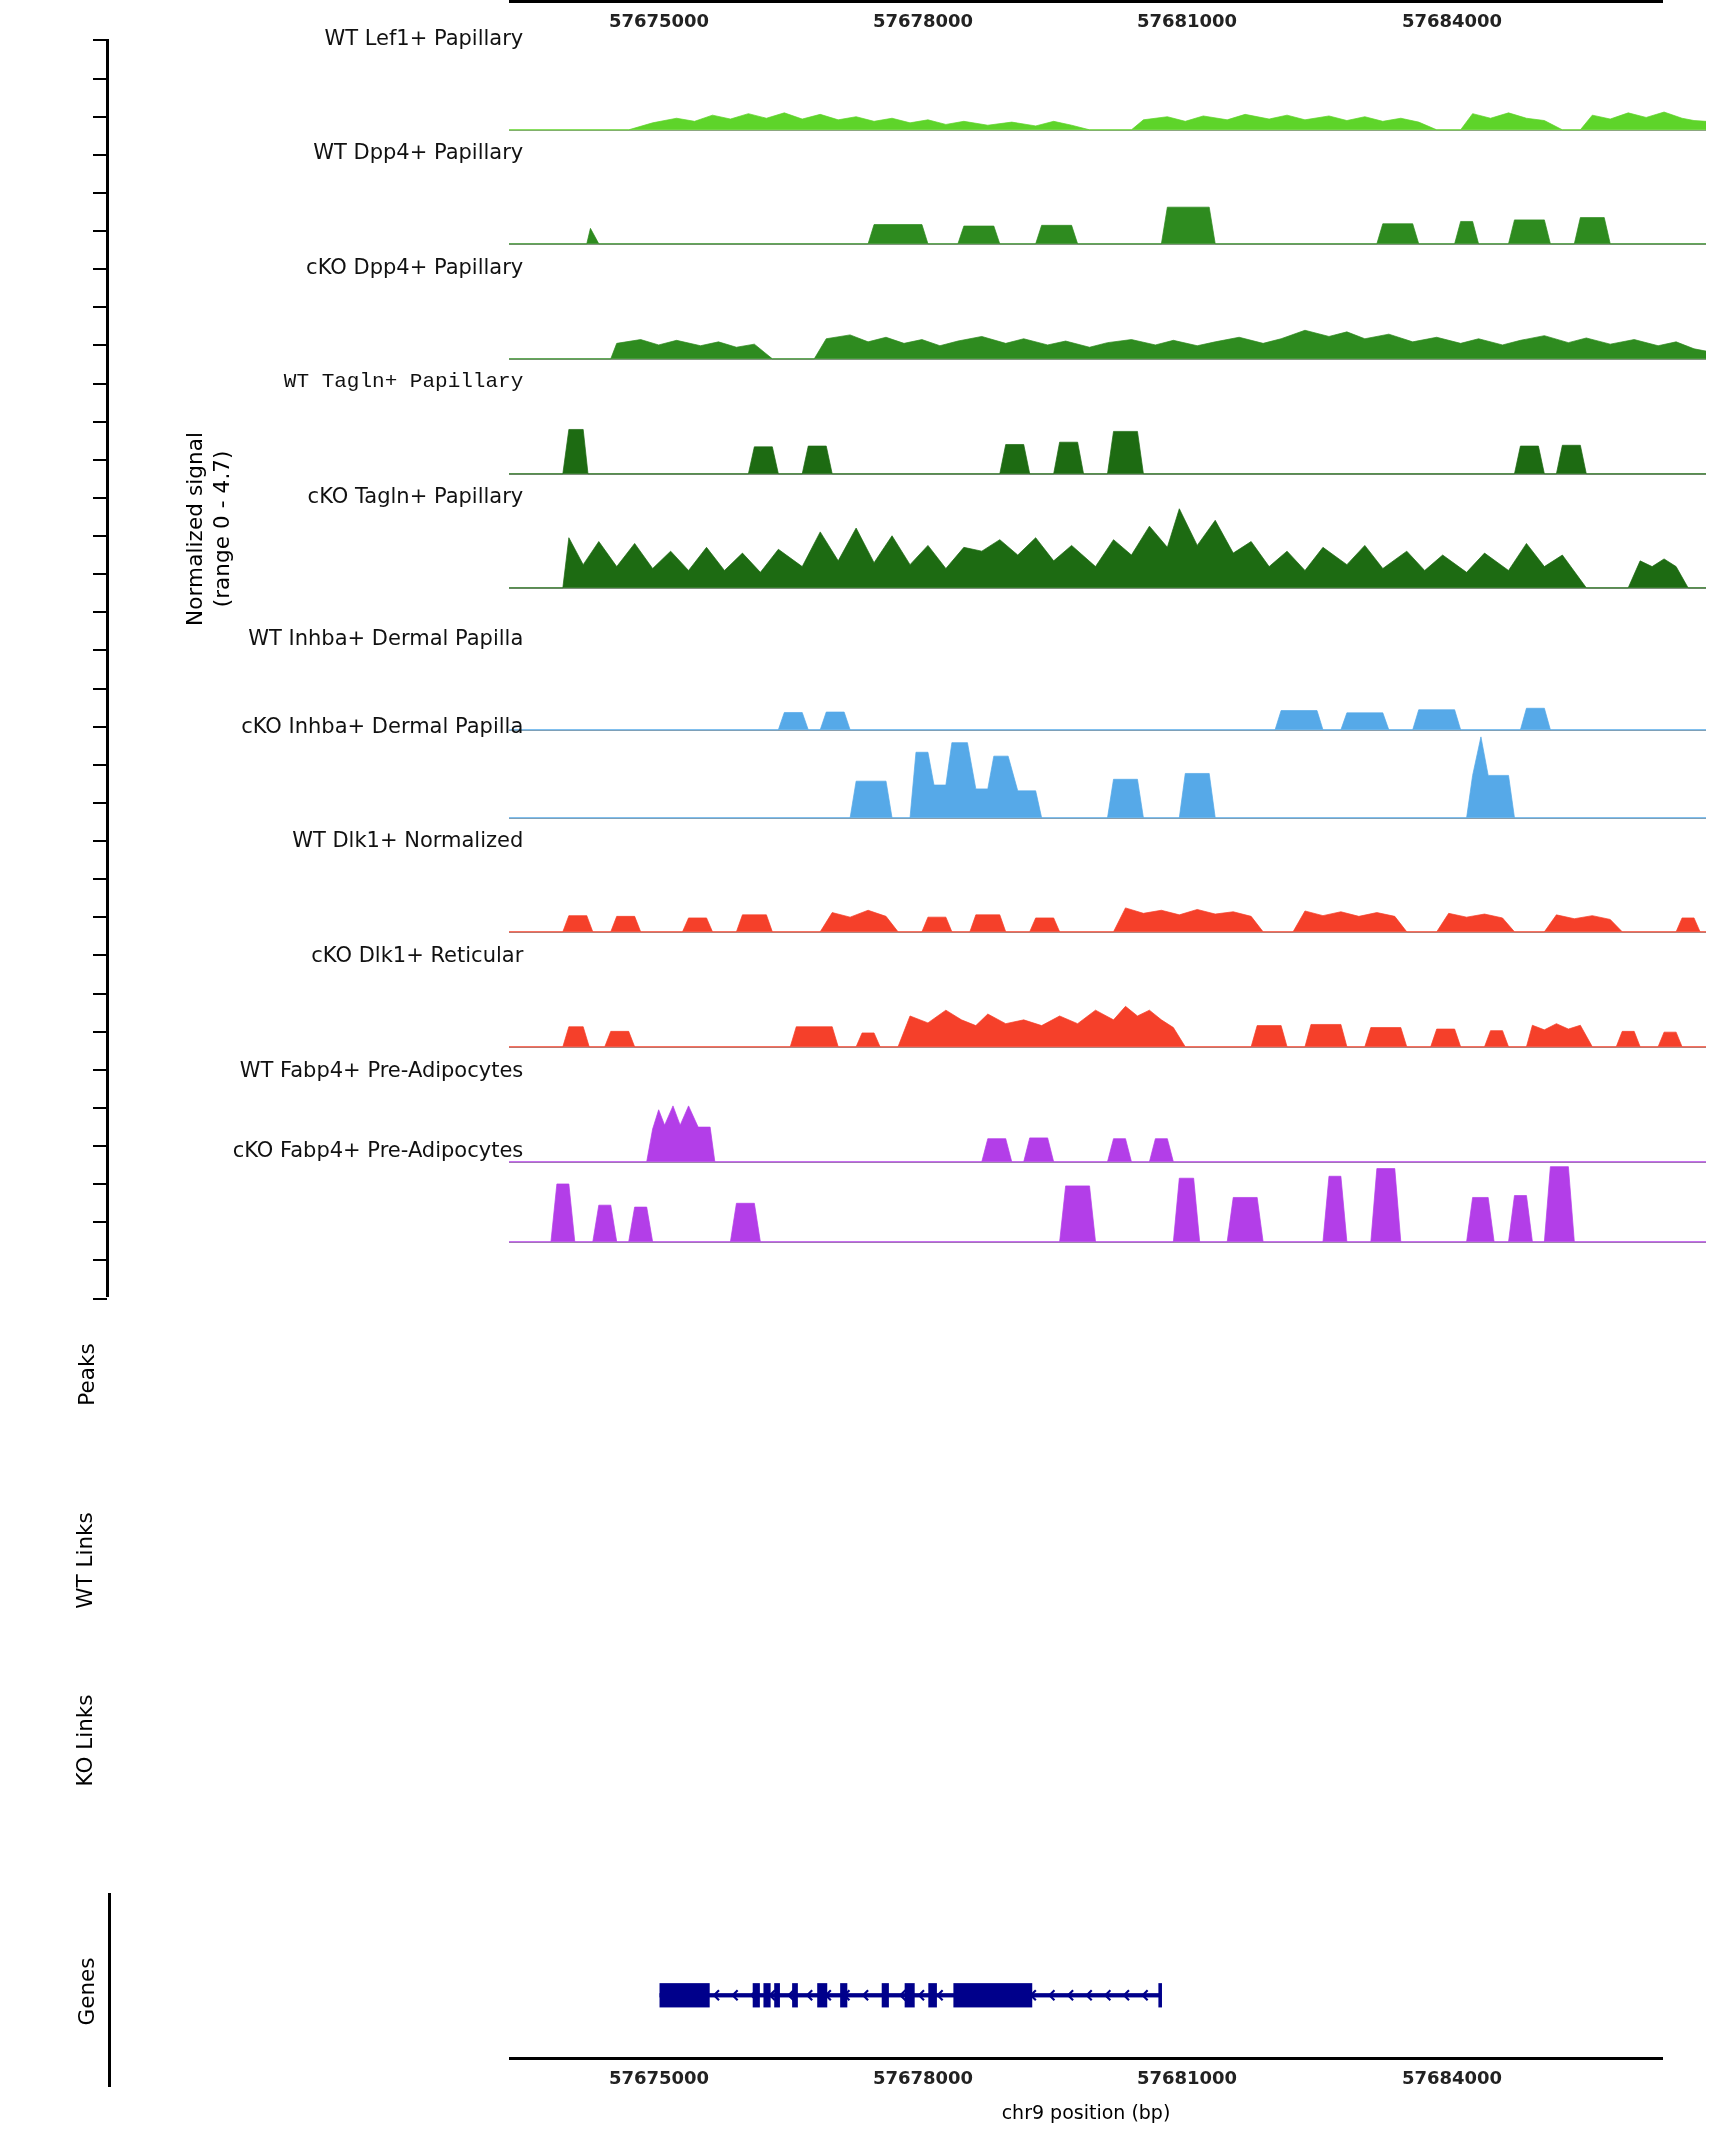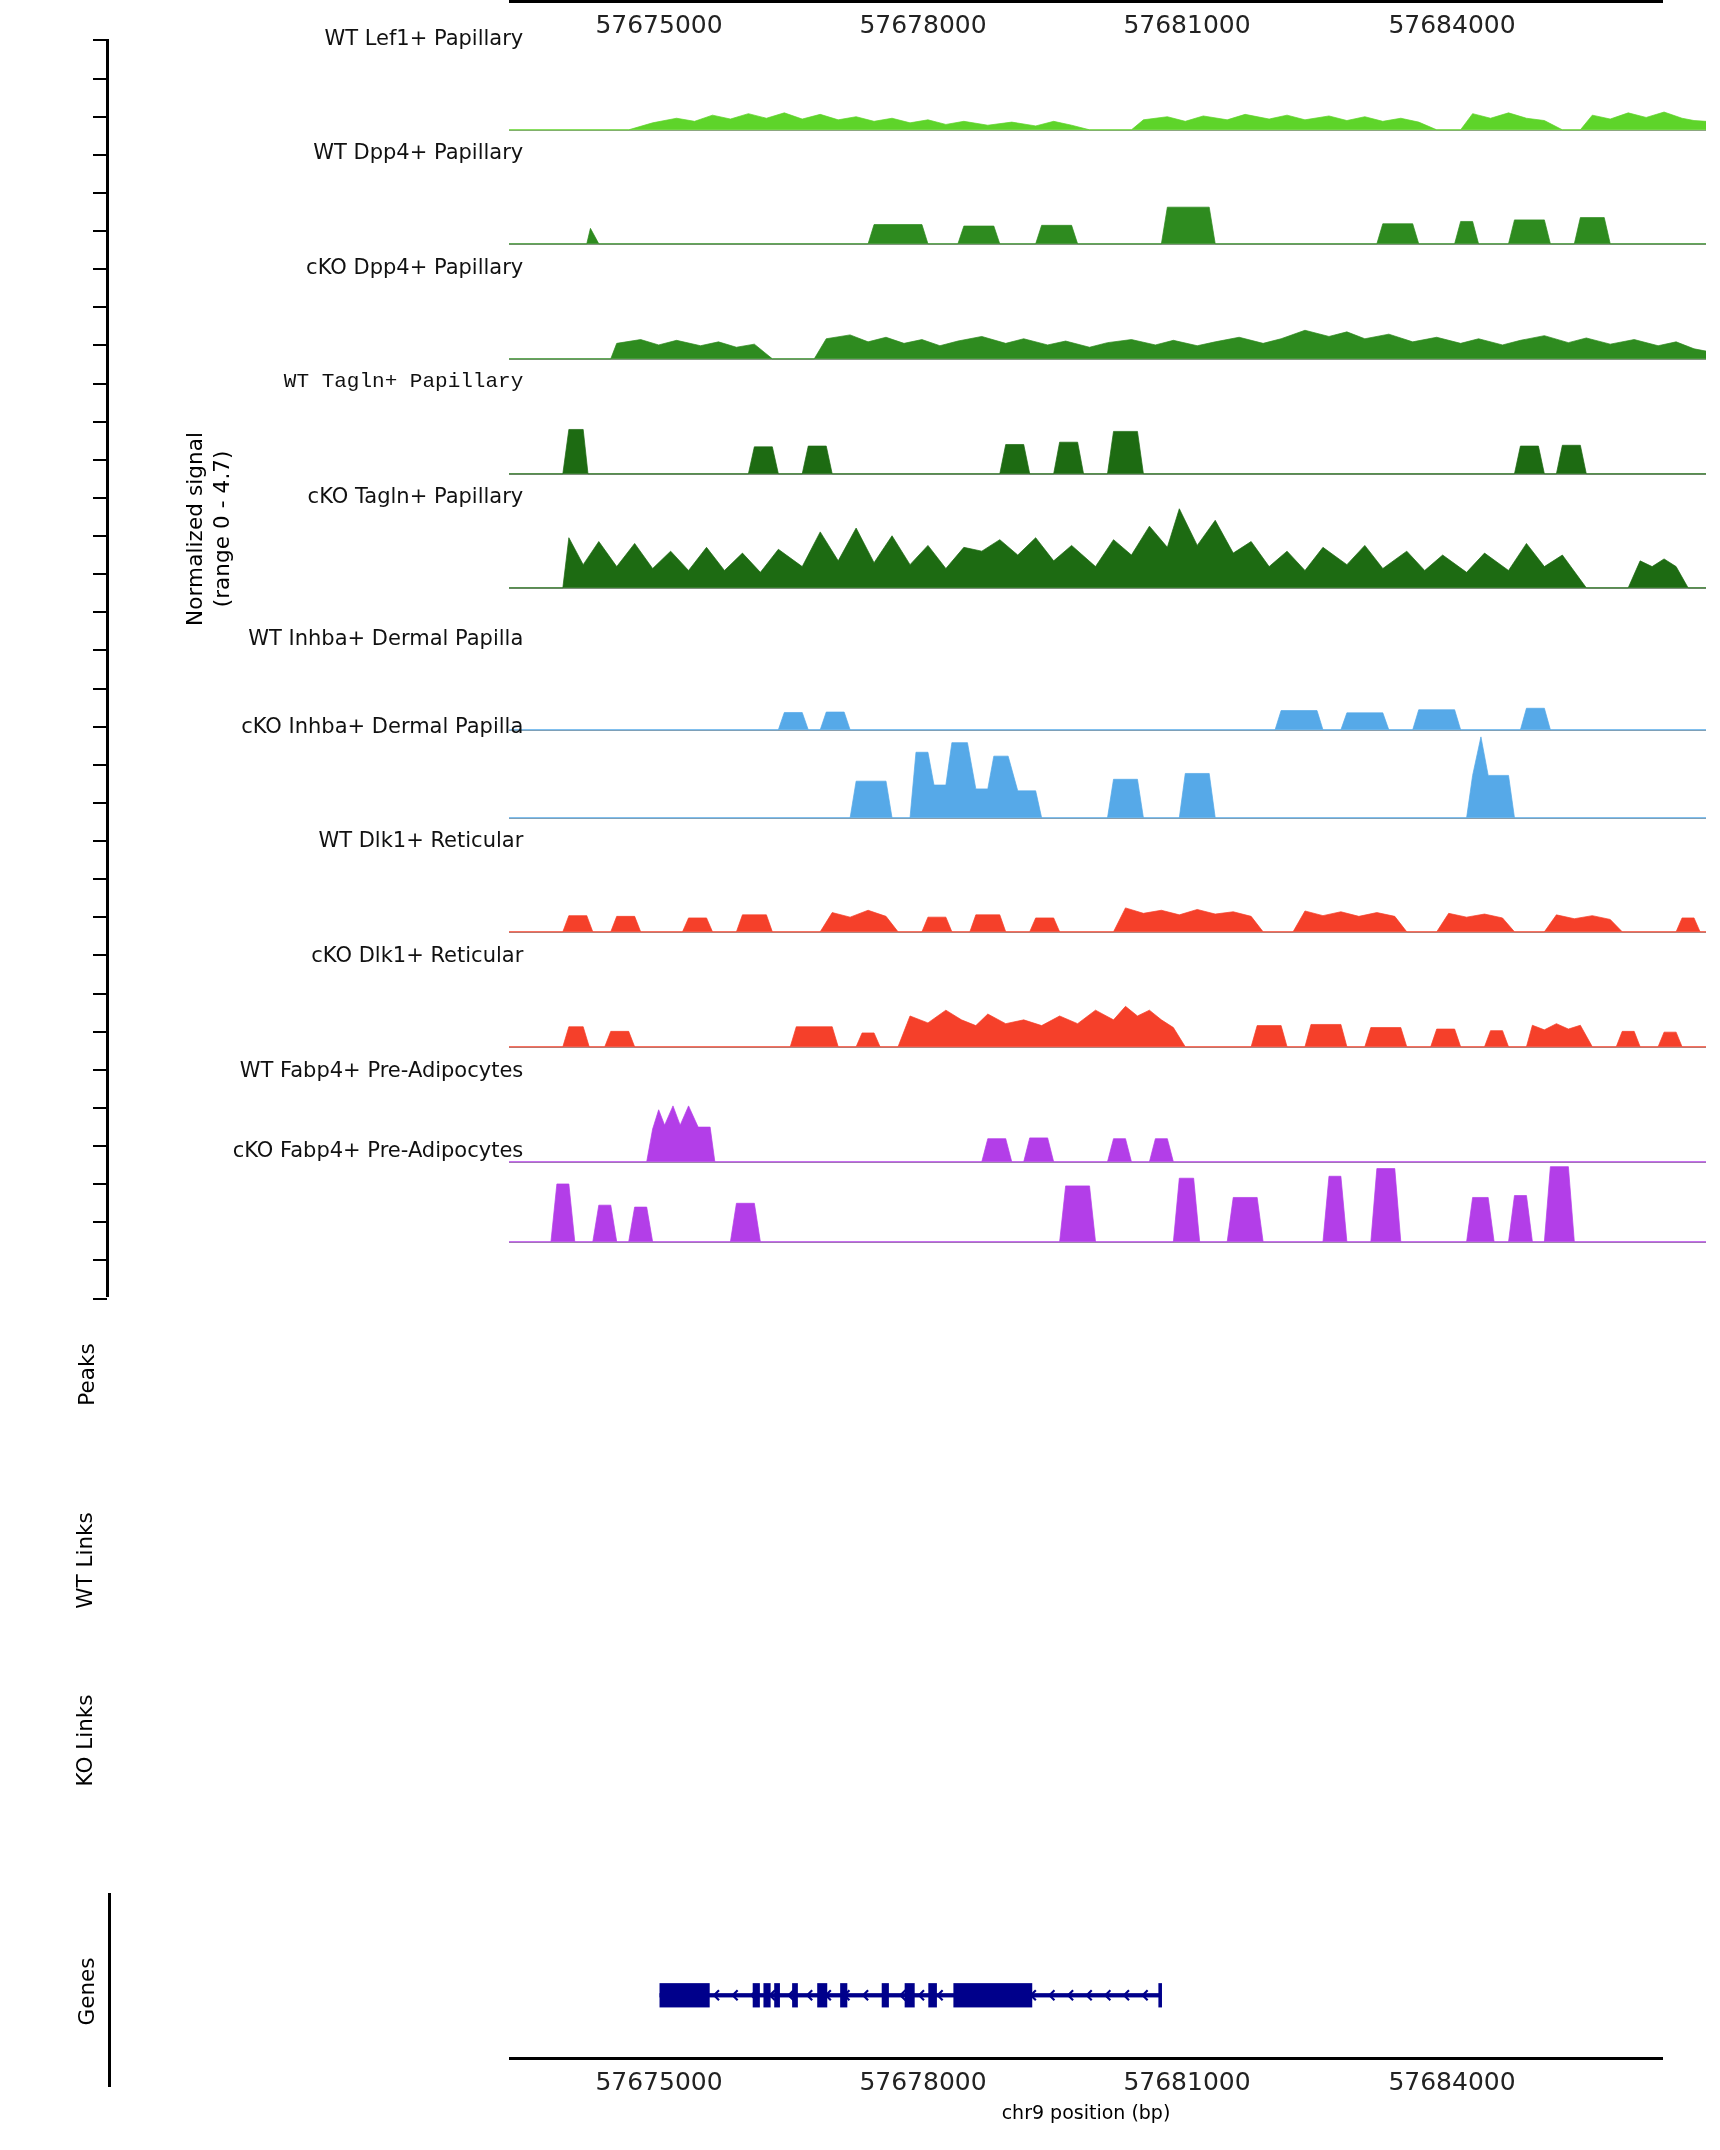--- a/index.html
+++ b/index.html
@@ -114,24 +114,25 @@
   .pos-axis .axis-line {
     position: absolute;
     left: 0; top: 0;
     width: 1154px;
     height: 2.9px;
     background: #000000;
   }
   .pos-axis .tick-label {
     position: absolute;
     top: 10px;
-    font-size: 25px;
+    font-size: 18px;
     color: #222222;
     transform: translateX(-50%);
     white-space: nowrap;
+    font-weight: bold;
   }
 
   
   #genes-spine {
     position: absolute;
     left: 108px;
     top: 1893px;
     width: 2.9px;
     height: 194px;
     background: #000000;
@@ -274,21 +275,21 @@
       <div class="track" style="top: 710px;">
         <div class="track-label">cKO Inhba+ Dermal Papilla</div>
         <div class="baseline"></div>
         <div class="track-canvas">
           <svg viewBox="0 0 1670 160" preserveAspectRatio="none">
             <path d="M0.0,150.0 L475.9,150.0 L484.3,99.0 L526.0,99.0 L534.4,150.0 L559.5,150.0 L567.8,58.8 L584.5,58.8 L592.9,104.4 L609.5,104.4 L617.9,45.4 L639.6,45.4 L651.3,109.8 L668.0,109.8 L676.4,64.2 L696.4,64.2 L709.8,112.5 L734.8,112.5 L743.1,150.0 L835.0,150.0 L843.4,96.4 L876.8,96.4 L885.1,150.0 L935.2,150.0 L943.5,88.3 L976.9,88.3 L985.3,150.0 L1336.0,150.0 L1344.4,91.0 L1356.0,37.4 L1366.1,91.0 L1394.5,91.0 L1402.8,150.0 L1670.0,150.0 L1670,150 L0,150 Z" fill="#56a9e8" stroke="#56a9e8" stroke-width="1"></path>
           </svg>
         </div>
       </div>
       <div class="track" style="top: 824px;">
-        <div class="track-label">WT Dlk1+ Reticular</div>
+        <div class="track-label">WT Dlk1+ Normalized</div>
         <div class="baseline"></div>
         <div class="track-canvas">
           <svg viewBox="0 0 1670 160" preserveAspectRatio="none">
             <path d="M0.0,150.0 L75.1,150.0 L83.5,127.5 L108.5,127.5 L116.9,150.0 L142.0,150.0 L150.3,128.5 L175.3,128.5 L183.7,150.0 L242.1,150.0 L250.5,130.7 L275.6,130.7 L283.9,150.0 L317.3,150.0 L325.7,126.4 L359.1,126.4 L367.4,150.0 L434.2,150.0 L450.9,123.2 L475.9,129.6 L501.0,120.0 L526.0,128.5 L542.8,150.0 L576.1,150.0 L584.5,129.6 L609.5,129.6 L617.9,150.0 L643.0,150.0 L651.3,126.4 L684.7,126.4 L693.0,150.0 L726.5,150.0 L734.8,130.7 L759.9,130.7 L768.2,150.0 L843.4,150.0 L860.1,116.7 L885.1,124.3 L910.2,120.0 L935.2,126.4 L960.2,118.9 L985.3,125.3 L1010.4,122.1 L1035.4,128.5 L1052.1,150.0 L1093.9,150.0 L1110.5,121.0 L1135.6,127.5 L1160.6,122.1 L1185.7,128.5 L1210.8,123.2 L1235.8,128.5 L1252.5,150.0 L1294.3,150.0 L1311.0,124.3 L1336.0,129.6 L1361.0,125.3 L1386.1,130.7 L1402.8,150.0 L1444.5,150.0 L1461.3,126.4 L1486.3,131.8 L1511.4,127.5 L1536.4,132.8 L1553.1,150.0 L1628.3,150.0 L1636.6,130.7 L1653.3,130.7 L1661.7,150.0 L1670.0,150.0 L1670,150 L0,150 Z" fill="#f5402a" stroke="#f5402a" stroke-width="1"></path>
           </svg>
         </div>
       </div>
       <div class="track" style="top: 939px;">
         <div class="track-label">cKO Dlk1+ Reticular</div>
         <div class="baseline"></div>

